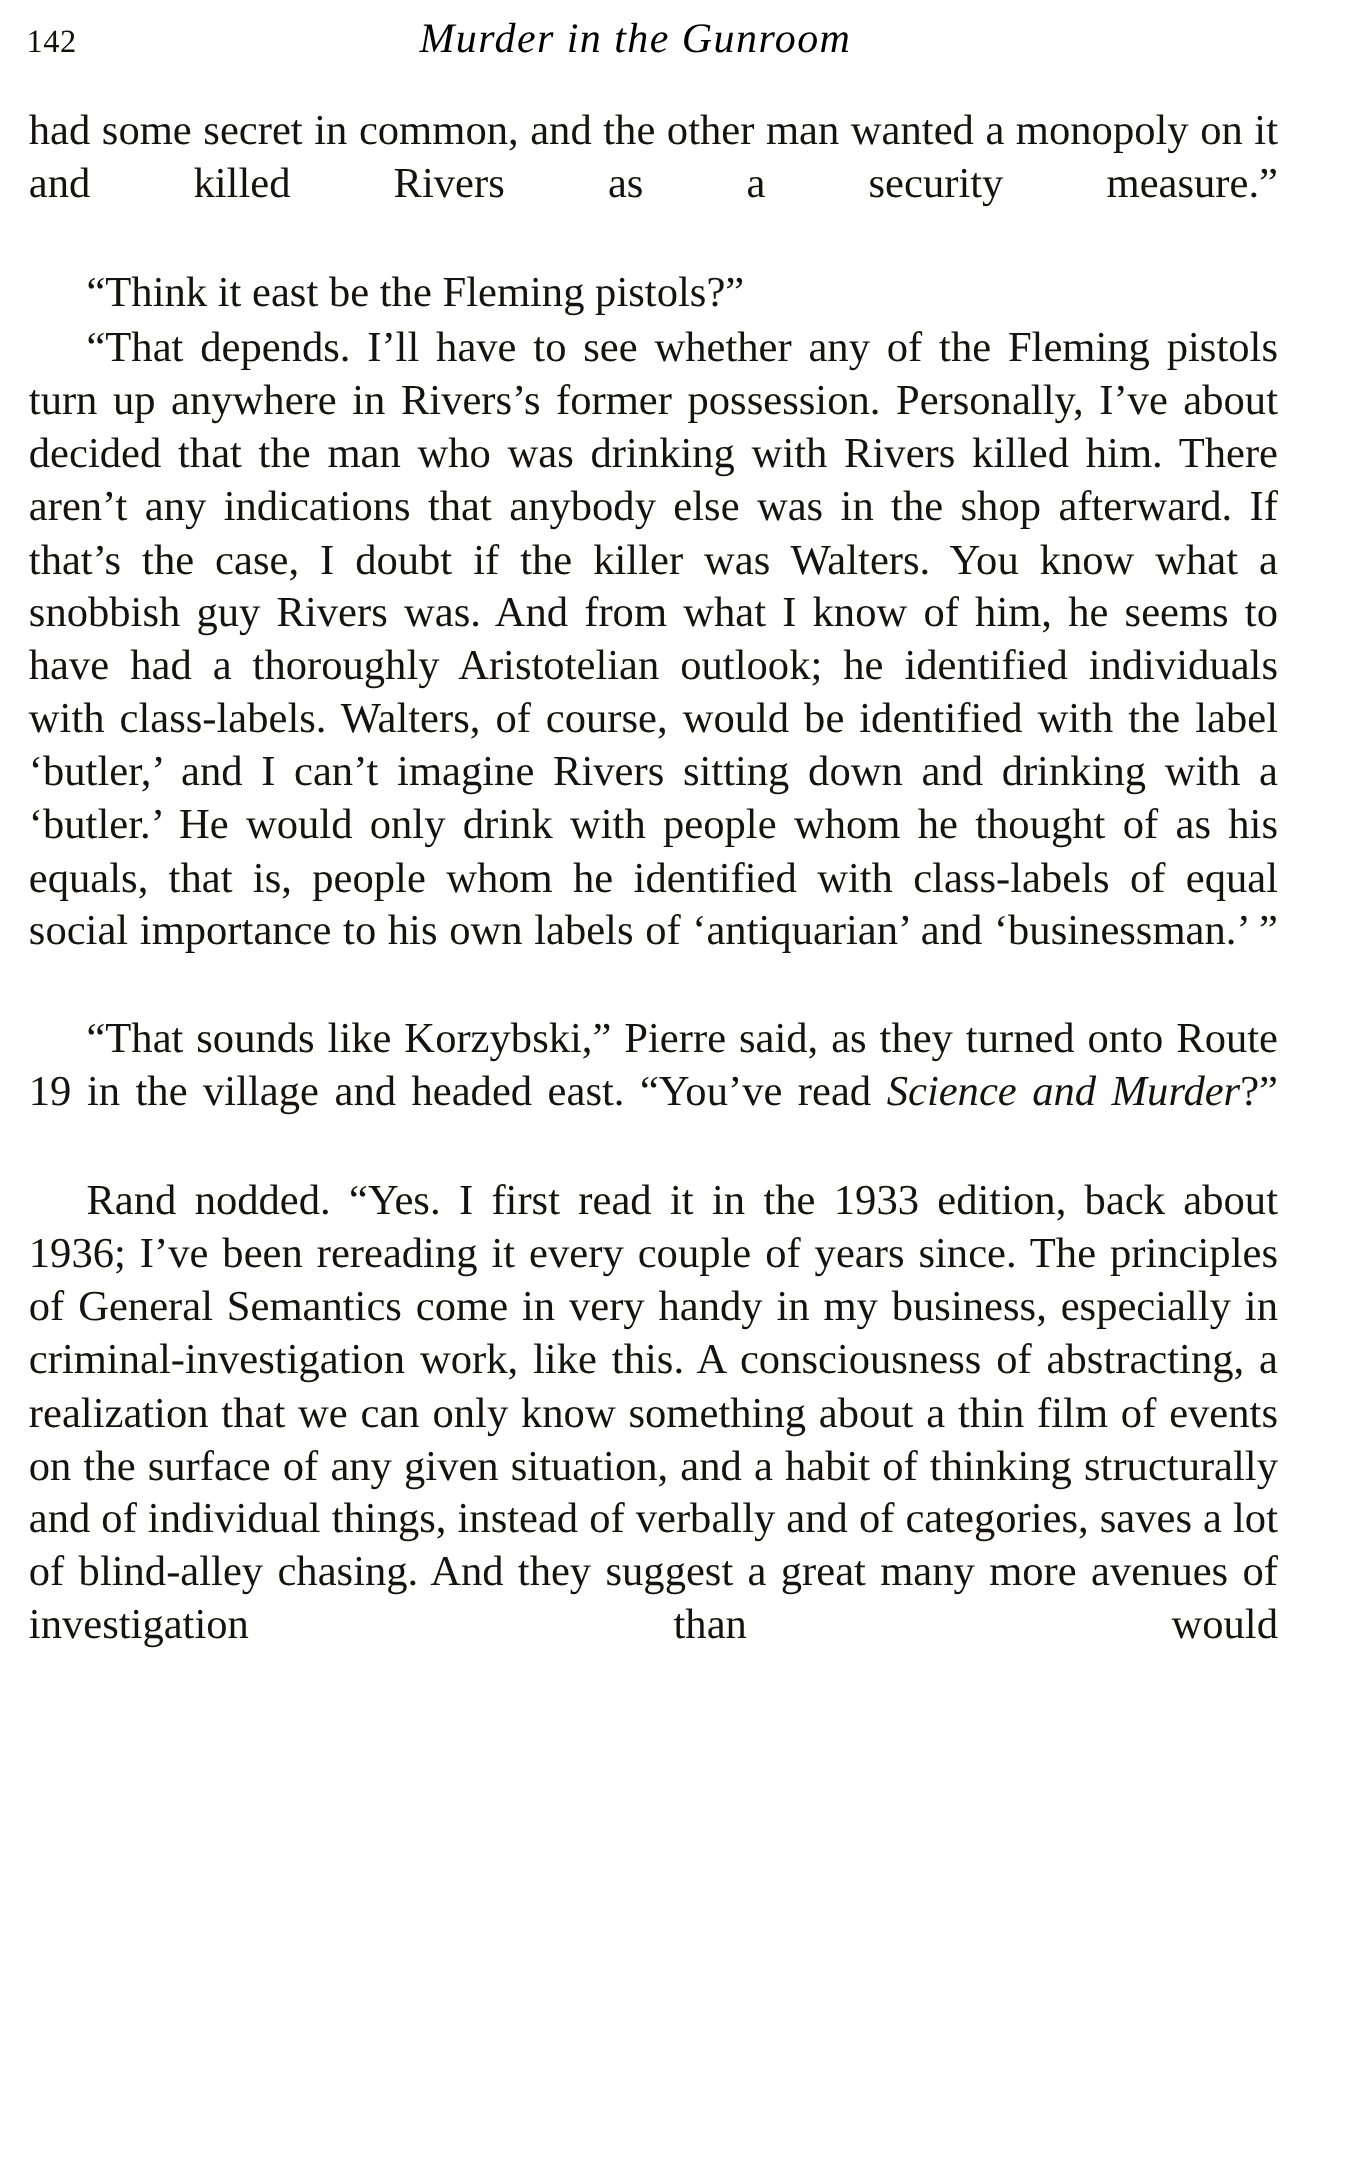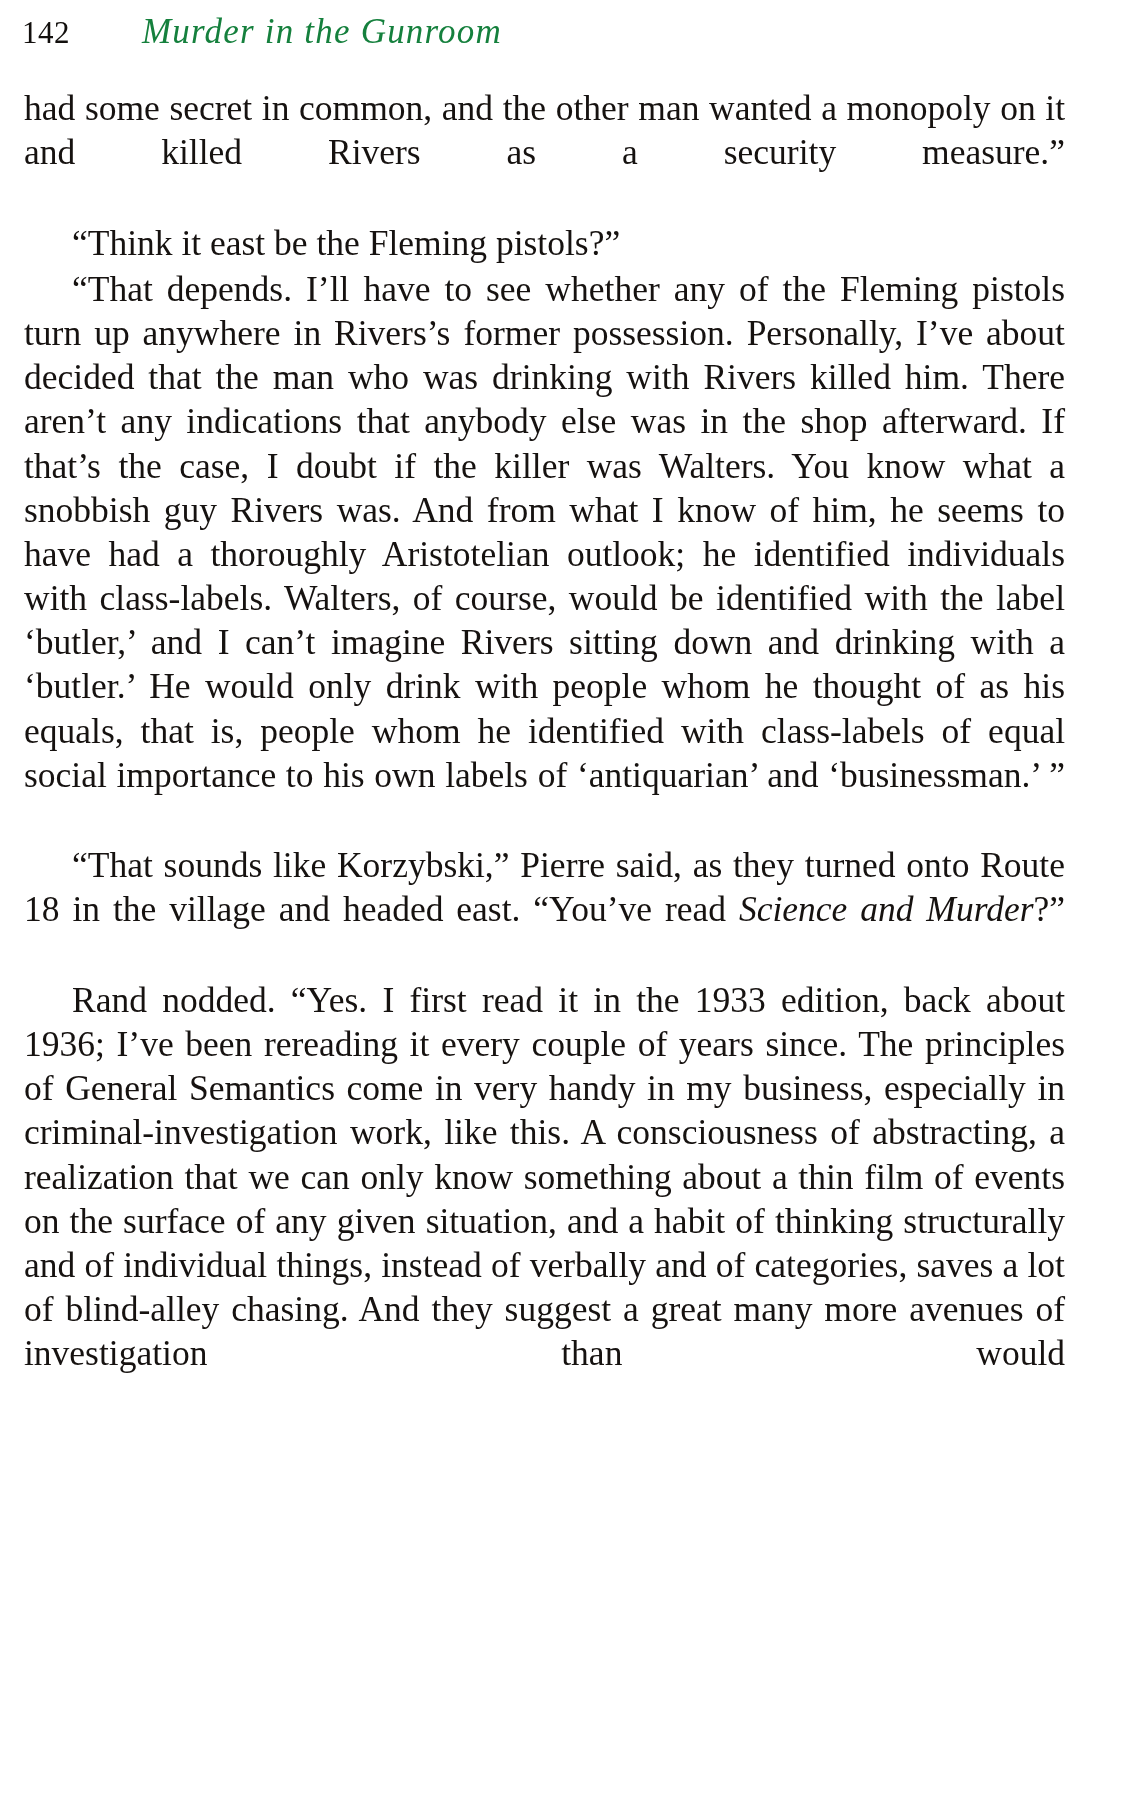--- a/index.html
+++ b/index.html
@@ -20,37 +20,37 @@
     height: 1813px;
     box-sizing: border-box;
     padding: 14px 56px 0 22px;
   }
   .running-head {
     display: flex;
     align-items: baseline;
     height: 54px;
   }
   .folio {
-    font-size: 31px;
+    font-size: 27px;
     letter-spacing: 0.5px;
     line-height: 1;
     width: 120px;
     flex: 0 0 auto;
     color: #120f0d;
   }
   .book-title {
     flex: 1 1 auto;
-    text-align: left;
+    text-align: center;
     font-style: italic;
     font-size: 35px;
     letter-spacing: 1.2px;
     line-height: 1;
     padding-right: 150px;
     white-space: nowrap;
-    color: #15803d;
+    color: #000000;
   }
   .body-text {
     margin-top: 18px;
     font-size: 35.5px;
     line-height: 1.245;
     text-align: justify;
     text-justify: inter-word;
     color: #161210;
   }
   .body-text p {
@@ -83,17 +83,17 @@
 
   <div class="running-head">
     <div class="folio">142</div>
     <div class="book-title">Murder in the Gunroom</div>
   </div>
 
   <div class="body-text">
     <p class="cont">had some secret in common, and the other man wanted a monopoly on it and killed Rivers as a security measure.”</p>
     <p class="indent last-ragged">“Think it east be the Fleming pistols?”</p>
     <p class="indent">“That depends. I’ll have to see whether any of the Fleming pistols turn up anywhere in Rivers’s former possession. Personally, I’ve about decided that the man who was drinking with Rivers killed him. There aren’t any indications that anybody else was in the shop afterward. If that’s the case, I doubt if the killer was Walters. You know what a snobbish guy Rivers was. And from what I know of him, he seems to have had a thoroughly Aristotelian outlook; he identified individuals with class-labels. Walters, of course, would be identified with the label ‘butler,’ and I can’t imagine Rivers sitting down and drinking with a ‘butler.’ He would only drink with people whom he thought of as his equals, that is, people whom he identified with class-labels of equal social importance to his own labels of ‘antiquarian’ and ‘businessman.’ ”</p>
-    <p class="indent"><span>“That sounds like Korzybski,” Pierre said, as they turned onto Route 18 in the village and headed east. “You’ve read </span><em>Science and Murder</em><span>?”</span></p>
+    <p class="indent"><span>“That sounds like Korzybski,” Pierre said, as they turned onto Route 19 in the village and headed east. “You’ve read </span><em>Science and Murder</em><span>?”</span></p>
     <p class="indent">Rand nodded. “Yes. I first read it in the 1933 edition, back about 1936; I’ve been rereading it every couple of years since. The principles of General Semantics come in very handy in my business, especially in criminal-investigation work, like this. A consciousness of abstracting, a realization that we can only know something about a thin film of events on the surface of any given situation, and a habit of thinking structurally and of individual things, instead of verbally and of categories, saves a lot of blind-alley chasing. And they suggest a great many more avenues of investigation than would</p>
   </div>
 
 </div>
 
 </body></html>

